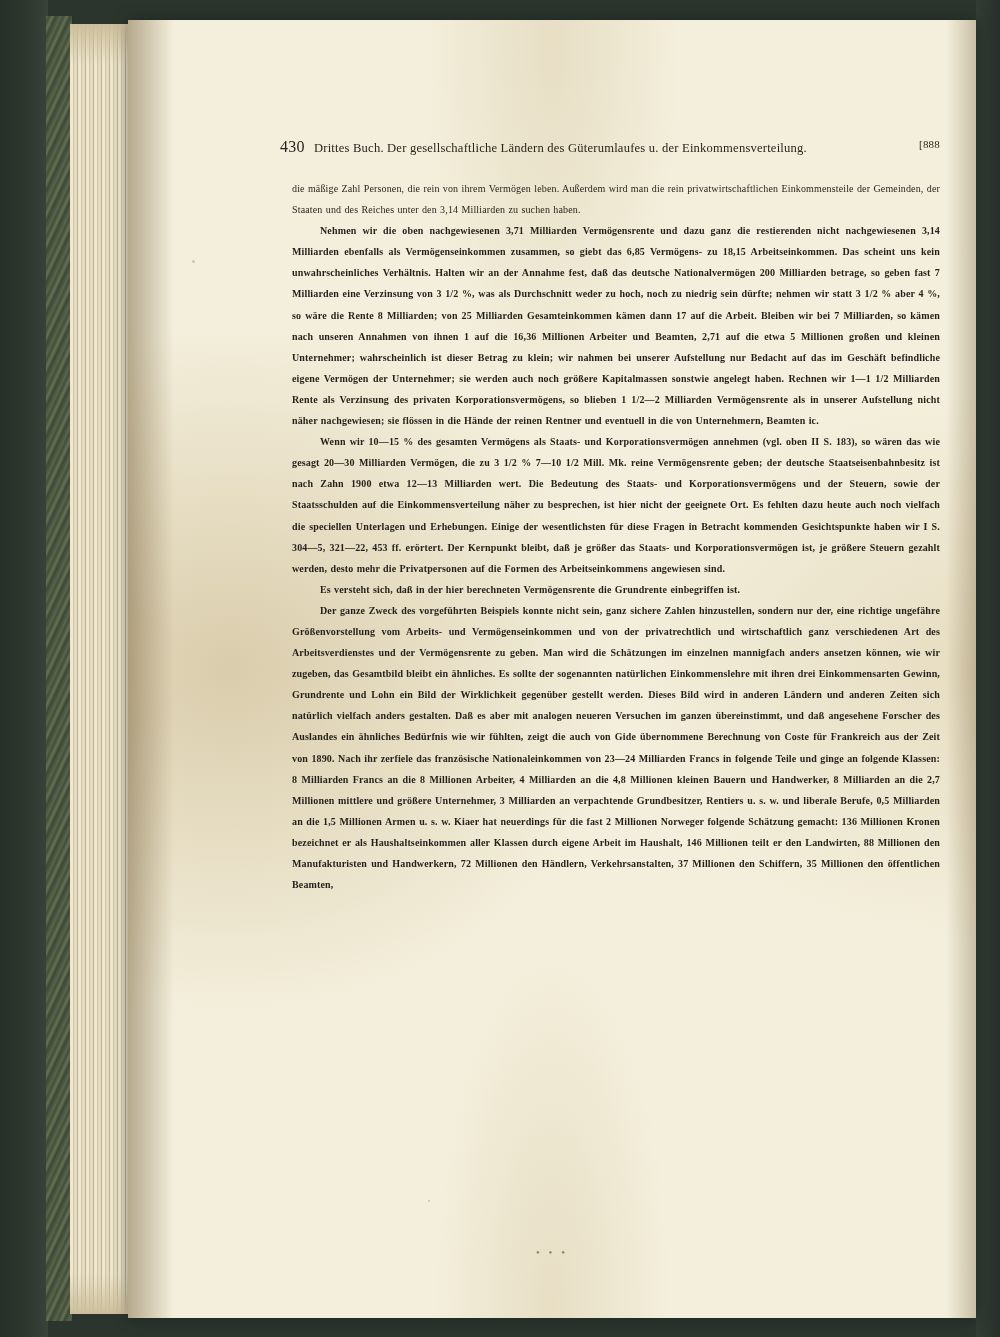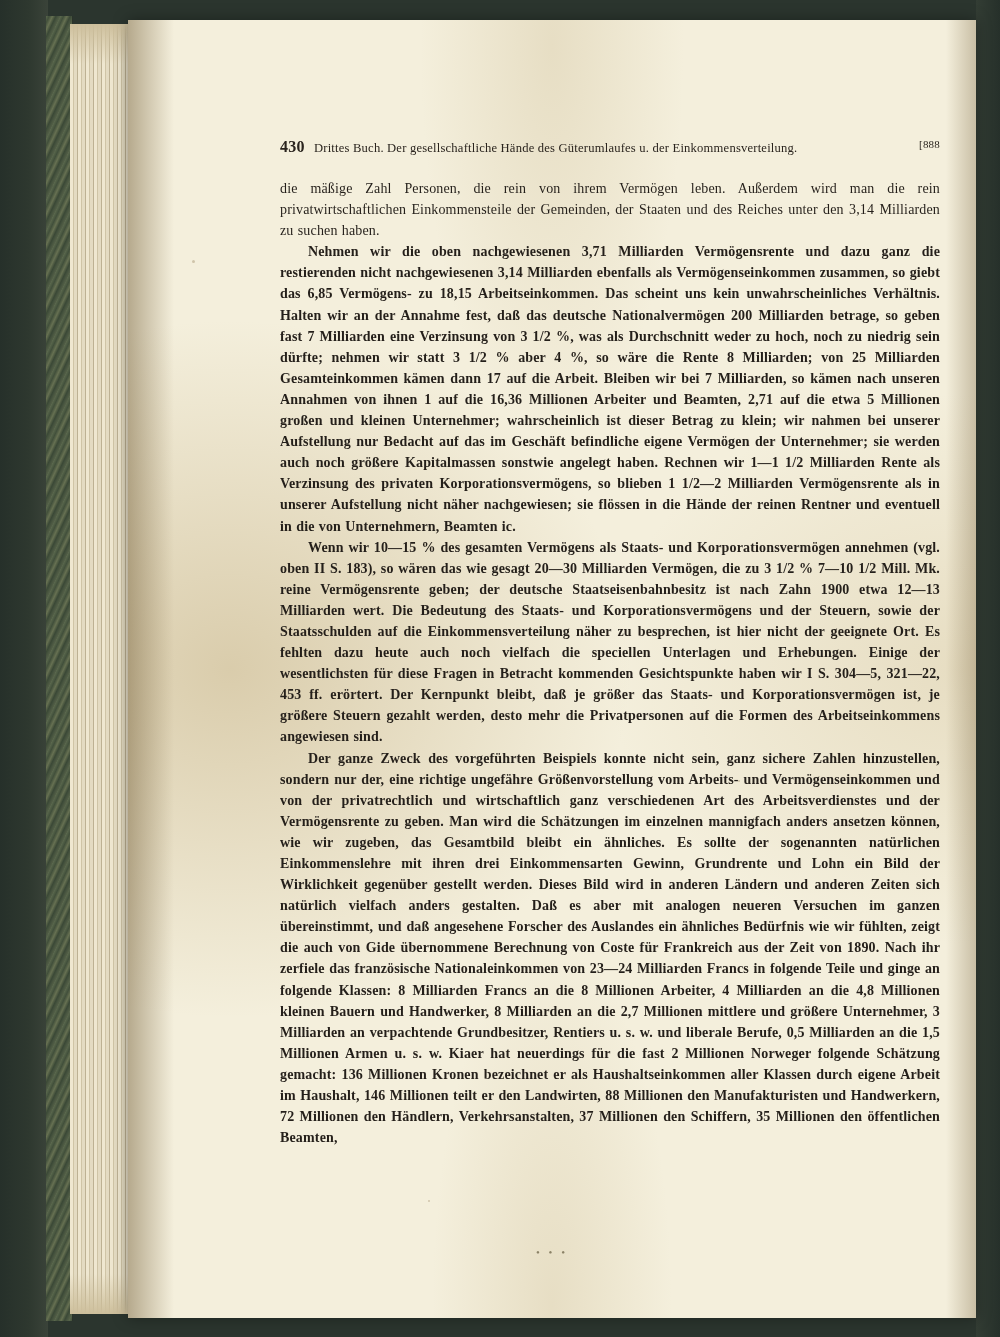--- a/index.html
+++ b/index.html
@@ -110,29 +110,28 @@
   .running-head {
     font-size: 12.6px;
     letter-spacing: 0.2px;
     white-space: nowrap;
     margin-bottom: 22px;
     color: #2a241e;
   }
   .running-head .folio {
     font-size: 16px;
     margin-right: 6px;
-    font-weight: bold;
   }
   .running-head .sig {
     float: right;
     font-size: 11px;
   }
   p {
-    margin: 0 0 0 0;
-    font-size: 14px;
+    margin: 0 0 0 12px;
+    font-size: 10px;
     line-height: 21.1px;
     text-align: justify;
     text-align-last: left;
     letter-spacing: 0.15px;
     word-spacing: 0.6px;
     hyphens: none;
   }
   p.indent {
     text-indent: 28px;
     font-weight: bold;
@@ -168,26 +167,27 @@
   <div class="fore-edge-top"></div>
   <div class="fore-edge-bottom"></div>
 
   <div class="page">
 
     <div class="text-block">
 
       <div class="running-head">
         <span class="sig">[888</span>
         <span class="folio">430</span>
-        <span>Drittes Buch.  Der gesellschaftliche Hände des Güterumlaufes u. der Einkommensverteilung.</span>
+        <span>Drittes Buch.  Der gesellschaftliche Ländern des Güterumlaufes u. der Einkommensverteilung.</span>
       </div>
 
       <p>die mäßige Zahl Personen, die rein von ihrem Vermögen leben. Außerdem wird man die rein privatwirtschaftlichen Einkommensteile der Gemeinden, der Staaten und des Reiches unter den 3,14 Milliarden zu suchen haben.</p>
       <p class="indent">Nehmen wir die oben nachgewiesenen 3,71 Milliarden Vermögensrente und dazu ganz die restierenden nicht nachgewiesenen 3,14 Milliarden ebenfalls als Vermögenseinkommen zusammen, so giebt das 6,85 Vermögens- zu 18,15 Arbeitseinkommen. Das scheint uns kein unwahrscheinliches Verhältnis. Halten wir an der Annahme fest, daß das deutsche Nationalvermögen 200 Milliarden betrage, so geben fast 7 Milliarden eine Verzinsung von 3 1/2 %, was als Durchschnitt weder zu hoch, noch zu niedrig sein dürfte; nehmen wir statt 3 1/2 % aber 4 %, so wäre die Rente 8 Milliarden; von 25 Milliarden Gesamteinkommen kämen dann 17 auf die Arbeit. Bleiben wir bei 7 Milliarden, so kämen nach unseren Annahmen von ihnen 1 auf die 16,36 Millionen Arbeiter und Beamten, 2,71 auf die etwa 5 Millionen großen und kleinen Unternehmer; wahrscheinlich ist dieser Betrag zu klein; wir nahmen bei unserer Aufstellung nur Bedacht auf das im Geschäft befindliche eigene Vermögen der Unternehmer; sie werden auch noch größere Kapitalmassen sonstwie angelegt haben. Rechnen wir 1—1 1/2 Milliarden Rente als Verzinsung des privaten Korporationsvermögens, so blieben 1 1/2—2 Milliarden Vermögensrente als in unserer Aufstellung nicht näher nachgewiesen; sie flössen in die Hände der reinen Rentner und eventuell in die von Unternehmern, Beamten ic.</p>
       <p class="indent">Wenn wir 10—15 % des gesamten Vermögens als Staats- und Korporationsvermögen annehmen (vgl. oben II S. 183), so wären das wie gesagt 20—30 Milliarden Vermögen, die zu 3 1/2 % 7—10 1/2 Mill. Mk. reine Vermögensrente geben; der deutsche Staatseisenbahnbesitz ist nach Zahn 1900 etwa 12—13 Milliarden wert. Die Bedeutung des Staats- und Korporationsvermögens und der Steuern, sowie der Staatsschulden auf die Einkommensverteilung näher zu besprechen, ist hier nicht der geeignete Ort. Es fehlten dazu heute auch noch vielfach die speciellen Unterlagen und Erhebungen. Einige der wesentlichsten für diese Fragen in Betracht kommenden Gesichtspunkte haben wir I S. 304—5, 321—22, 453 ff. erörtert. Der Kernpunkt bleibt, daß je größer das Staats- und Korporationsvermögen ist, je größere Steuern gezahlt werden, desto mehr die Privatpersonen auf die Formen des Arbeitseinkommens angewiesen sind.</p>
+      <p class="indent">Es versteht sich, daß in der hier berechneten Vermögensrente die Grundrente einbegriffen ist.</p>
       <p class="indent">Der ganze Zweck des vorgeführten Beispiels konnte nicht sein, ganz sichere Zahlen hinzustellen, sondern nur der, eine richtige ungefähre Größenvorstellung vom Arbeits- und Vermögenseinkommen und von der privatrechtlich und wirtschaftlich ganz verschiedenen Art des Arbeitsverdienstes und der Vermögensrente zu geben. Man wird die Schätzungen im einzelnen mannigfach anders ansetzen können, wie wir zugeben, das Gesamtbild bleibt ein ähnliches. Es sollte der sogenannten natürlichen Einkommenslehre mit ihren drei Einkommensarten Gewinn, Grundrente und Lohn ein Bild der Wirklichkeit gegenüber gestellt werden. Dieses Bild wird in anderen Ländern und anderen Zeiten sich natürlich vielfach anders gestalten. Daß es aber mit analogen neueren Versuchen im ganzen übereinstimmt, und daß angesehene Forscher des Auslandes ein ähnliches Bedürfnis wie wir fühlten, zeigt die auch von Gide übernommene Berechnung von Coste für Frankreich aus der Zeit von 1890. Nach ihr zerfiele das französische Nationaleinkommen von 23—24 Milliarden Francs in folgende Teile und ginge an folgende Klassen: 8 Milliarden Francs an die 8 Millionen Arbeiter, 4 Milliarden an die 4,8 Millionen kleinen Bauern und Handwerker, 8 Milliarden an die 2,7 Millionen mittlere und größere Unternehmer, 3 Milliarden an verpachtende Grundbesitzer, Rentiers u. s. w. und liberale Berufe, 0,5 Milliarden an die 1,5 Millionen Armen u. s. w. Kiaer hat neuerdings für die fast 2 Millionen Norweger folgende Schätzung gemacht: 136 Millionen Kronen bezeichnet er als Haushaltseinkommen aller Klassen durch eigene Arbeit im Haushalt, 146 Millionen teilt er den Landwirten, 88 Millionen den Manufakturisten und Handwerkern, 72 Millionen den Händlern, Verkehrsanstalten, 37 Millionen den Schiffern, 35 Millionen den öffentlichen Beamten,</p>
 
     </div>
 
     <div class="center-mark">• • •</div>
 
     <div class="speckle" style="left:64px; top:240px; width:3px; height:3px;"></div>
     <div class="speckle" style="left:610px; top:760px; width:2px; height:2px;"></div>
     <div class="speckle" style="left:300px; top:1180px; width:2px; height:2px;"></div>
   </div>

